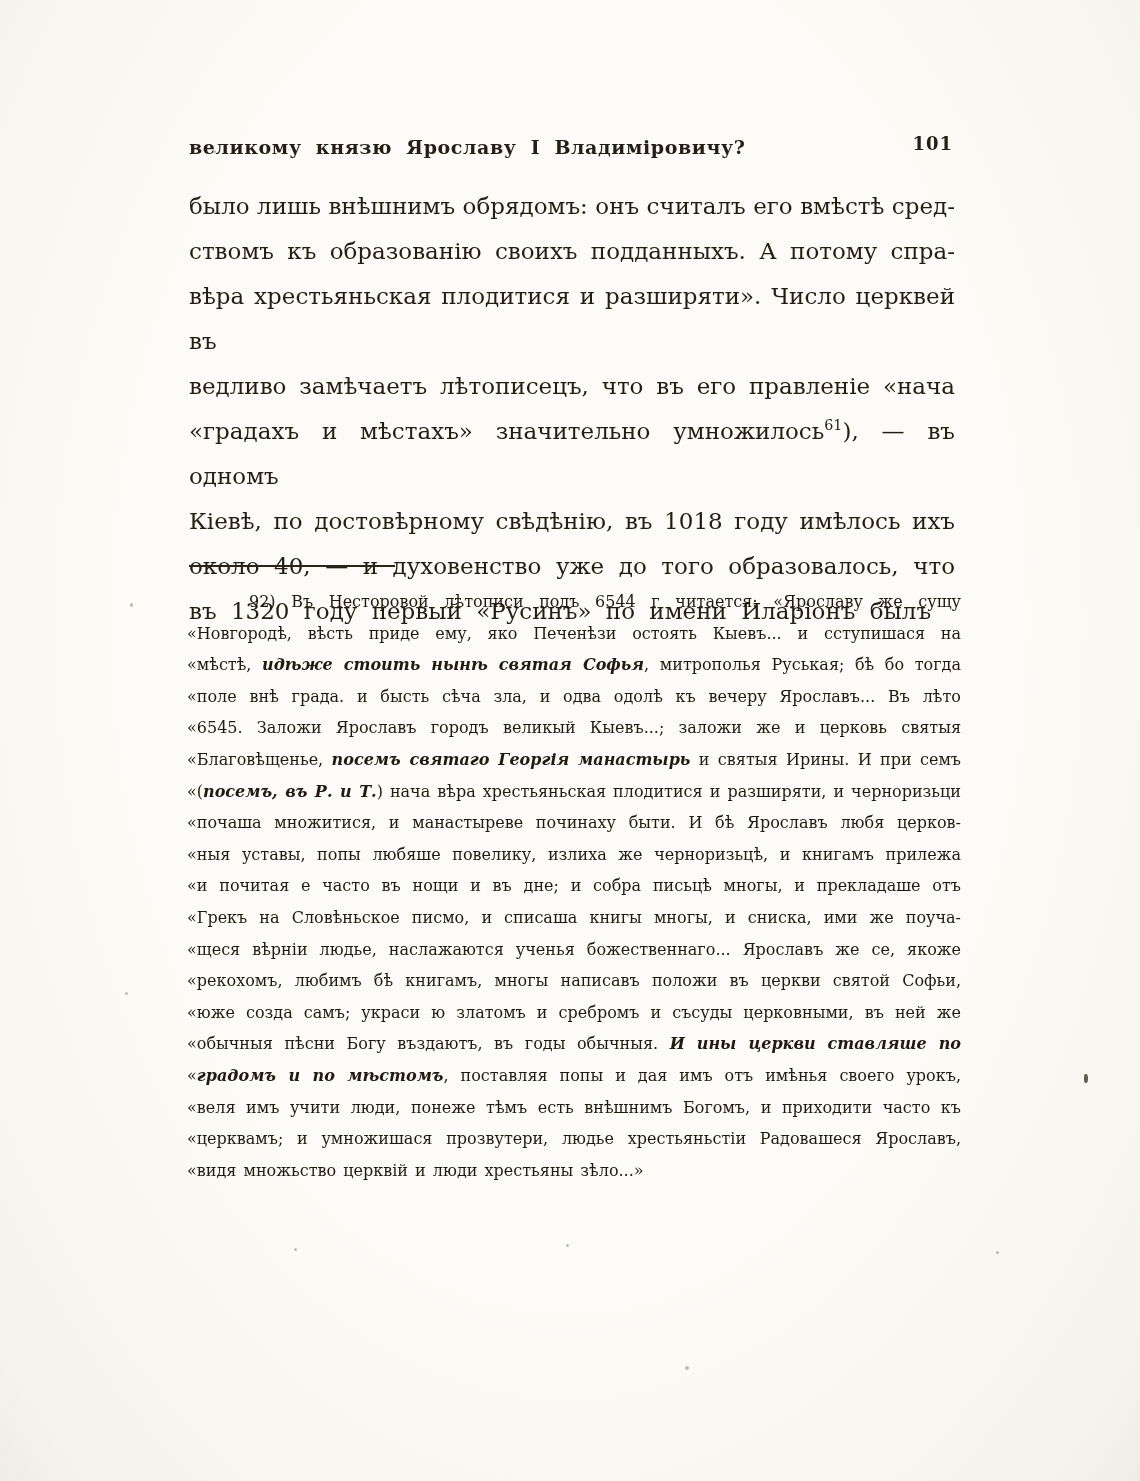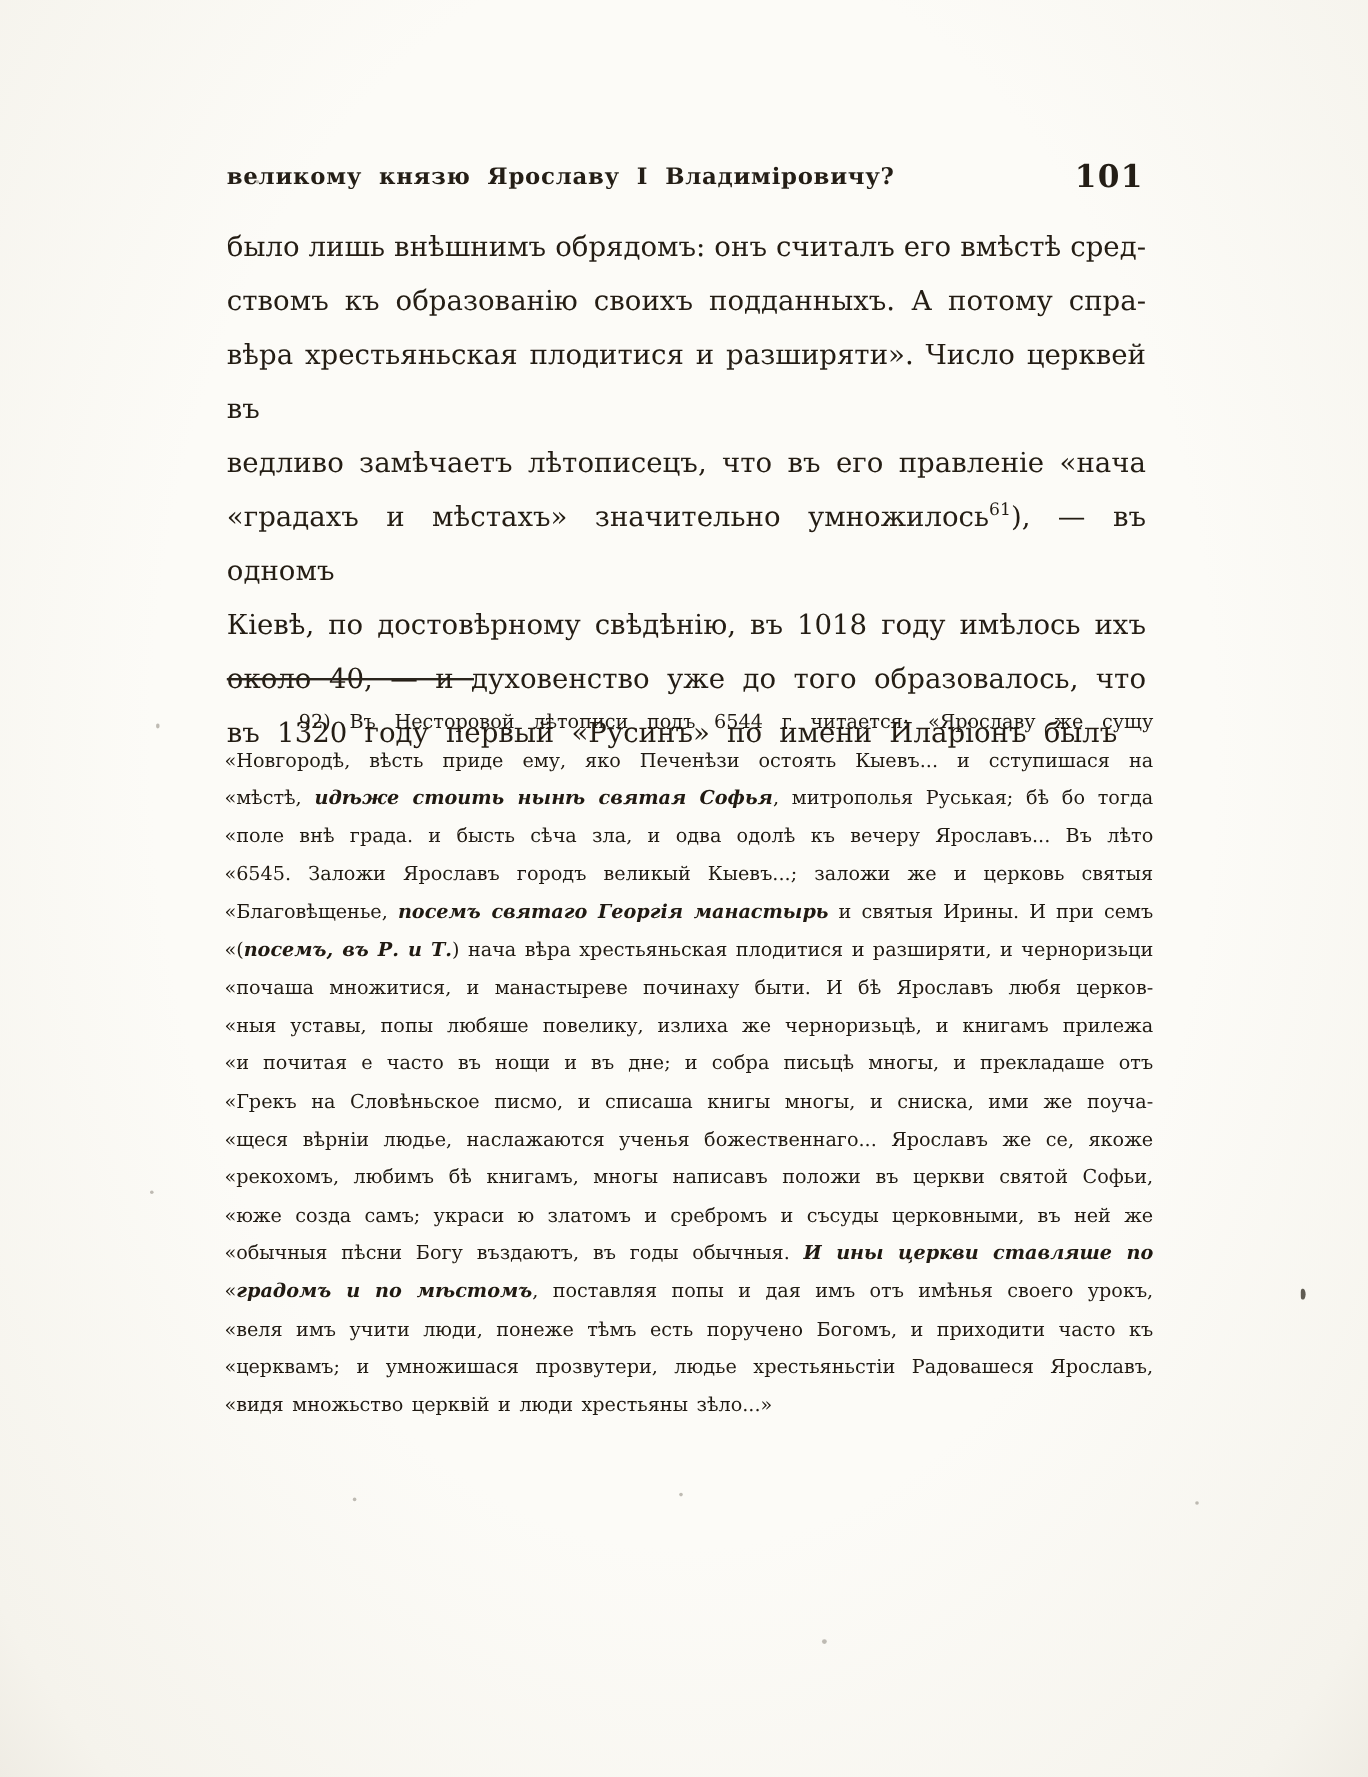--- a/index.html
+++ b/index.html
@@ -31,21 +31,21 @@
     font-size: 19px;
     letter-spacing: 0.6px;
     word-spacing: 7px;
     color: #241e16;
   }
   .page-number {
     position: absolute;
     right: 2px;
     top: -3px;
     font-weight: 700;
-    font-size: 26px;
+    font-size: 18px;
     letter-spacing: 1px;
     color: #241e16;
   }
   .body-text {
     position: absolute;
     top: 184px;
     left: 189px;
     width: 766px;
     font-size: 23px;
     line-height: 45px;
@@ -143,21 +143,21 @@
       <div class="line"><span>«(</span><span class="it bd">посемъ, въ Р. и Т.</span><span>) нача вѣра хрестьяньская плодитися и разширяти, и черноризьци</span></div>
       <div class="line"><span>«почаша множитися, и манастыреве починаху быти. И бѣ Ярославъ любя церков-</span></div>
       <div class="line"><span>«ныя уставы, попы любяше повелику, излиха же черноризьцѣ, и книгамъ прилежа</span></div>
       <div class="line"><span>«и почитая е часто въ нощи и въ дне; и собра письцѣ многы, и прекладаше отъ</span></div>
       <div class="line"><span>«Грекъ на Словѣньское писмо, и списаша книгы многы, и сниска, ими же поуча-</span></div>
       <div class="line"><span>«щеся вѣрніи людье, наслажаются ученья божественнаго... Ярославъ же се, якоже</span></div>
       <div class="line"><span>«рекохомъ, любимъ бѣ книгамъ, многы написавъ положи въ церкви святой Софьи,</span></div>
       <div class="line"><span>«юже созда самъ; украси ю златомъ и сребромъ и съсуды церковными, въ ней же</span></div>
       <div class="line"><span>«обычныя пѣсни Богу въздаютъ, въ годы обычныя. </span><span class="it bd">И ины церкви ставляше по</span></div>
       <div class="line"><span>«</span><span class="it bd">градомъ и по мѣстомъ</span><span>, поставляя попы и дая имъ отъ имѣнья своего урокъ,</span></div>
-      <div class="line"><span>«веля имъ учити люди, понеже тѣмъ есть поручено Богомъ, и приходити часто къ</span></div>
+      <div class="line"><span>«веля имъ учити люди, понеже тѣмъ есть внѣшнимъ Богомъ, и приходити часто къ</span></div>
       <div class="line"><span>«церквамъ; и умножишася прозвутери, людье хрестьяньстіи Радовашеся Ярославъ,</span></div>
       <div class="line"><span>«видя множьство церквій и люди хрестьяны зѣло...»</span></div>
     </div>
 
   <div class="speck s1"></div>
   <div class="speck s2"></div>
   <div class="speck s3"></div>
   <div class="speck s4"></div>
   <div class="speck s5"></div>
   <div class="speck s6"></div>

